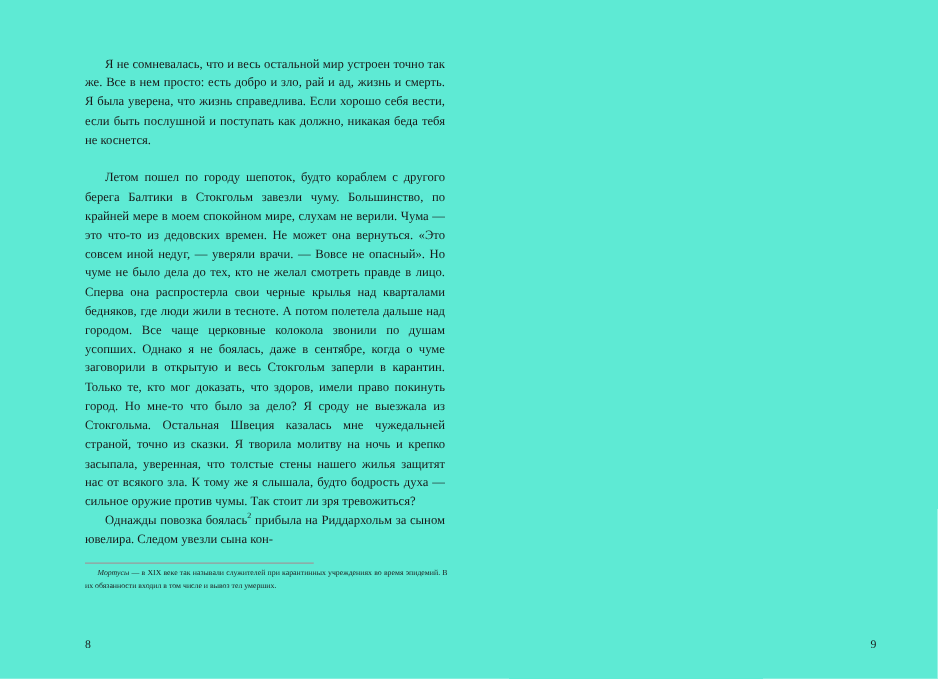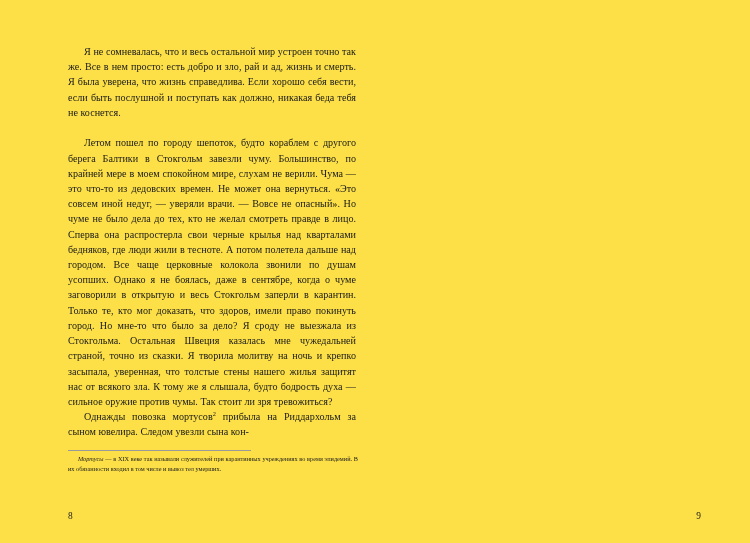--- a/index.html
+++ b/index.html
@@ -12,21 +12,21 @@
     width: 750px;
     height: 543px;
     font-family: "Liberation Serif", "DejaVu Serif", serif;
     color: #1a1a1a;
     overflow: hidden;
   }
   .spread {
     position: relative;
     width: 750px;
     height: 543px;
-    background: #fde047;
+    background: #5eead4;
   }
   .page {
     position: absolute;
     top: 0;
     height: 543px;
     box-sizing: border-box;
   }
   .page-left  { left: 0;   width: 375px; }
   .page-right { left: 375px; width: 375px; }
 
@@ -91,21 +91,21 @@
 </style>
 </head>
 <body>
 
 <div class="spread">
 
   <div class="page page-left">
     <div class="text-block">
       <p>Я не сомневалась, что и весь остальной мир устроен точно так же. Все в нем просто: есть добро и зло, рай и ад, жизнь и смерть. Я была уверена, что жизнь справедлива. Если хорошо себя вести, если быть послушной и поступать как должно, никакая беда тебя не коснется.</p>
       <p class="para-gap">Летом пошел по городу шепоток, будто кораблем с другого берега Балтики в Стокгольм завезли чуму. Большинство, по крайней мере в моем спокойном мире, слухам не верили. Чума — это что-то из дедовских времен. Не может она вернуться. «Это совсем иной недуг, — уверяли врачи. — Вовсе не опасный». Но чуме не было дела до тех, кто не желал смотреть правде в лицо. Сперва она распростерла свои черные крылья над кварталами бедняков, где люди жили в тесноте. А потом полетела дальше над городом. Все чаще церковные колокола звонили по душам усопших. Однако я не боялась, даже в сентябре, когда о чуме заговорили в открытую и весь Стокгольм заперли в карантин. Только те, кто мог доказать, что здоров, имели право покинуть город. Но мне-то что было за дело? Я сроду не выезжала из Стокгольма. Остальная Швеция казалась мне чужедальней страной, точно из сказки. Я творила молитву на ночь и крепко засыпала, уверенная, что толстые стены нашего жилья защитят нас от всякого зла. К тому же я слышала, будто бодрость духа — сильное оружие против чумы. Так стоит ли зря тревожиться?</p>
-      <p><span>Однажды повозка мортусов</span><sup class="fn-ref">2</sup><span> прибыла на Риддархольм за сыном ювелира. Следом увезли сына кон-</span></p>
+      <p><span>Однажды повозка боялась</span><sup class="fn-ref">2</sup><span> прибыла на Риддархольм за сыном ювелира. Следом увезли сына кон-</span></p>
     </div>
 
     <div class="footnote">
       <div class="footnote-rule"></div>
       <p class="footnote-text"><span class="footnote-term">Мортусы</span><span> — в XIX веке так называли служителей при карантинных учреждениях во время эпидемий. В их обязанности входил в том числе и вывоз тел умерших.</span></p>
     </div>
 
     <div class="folio folio-left">8</div>
   </div>
 

